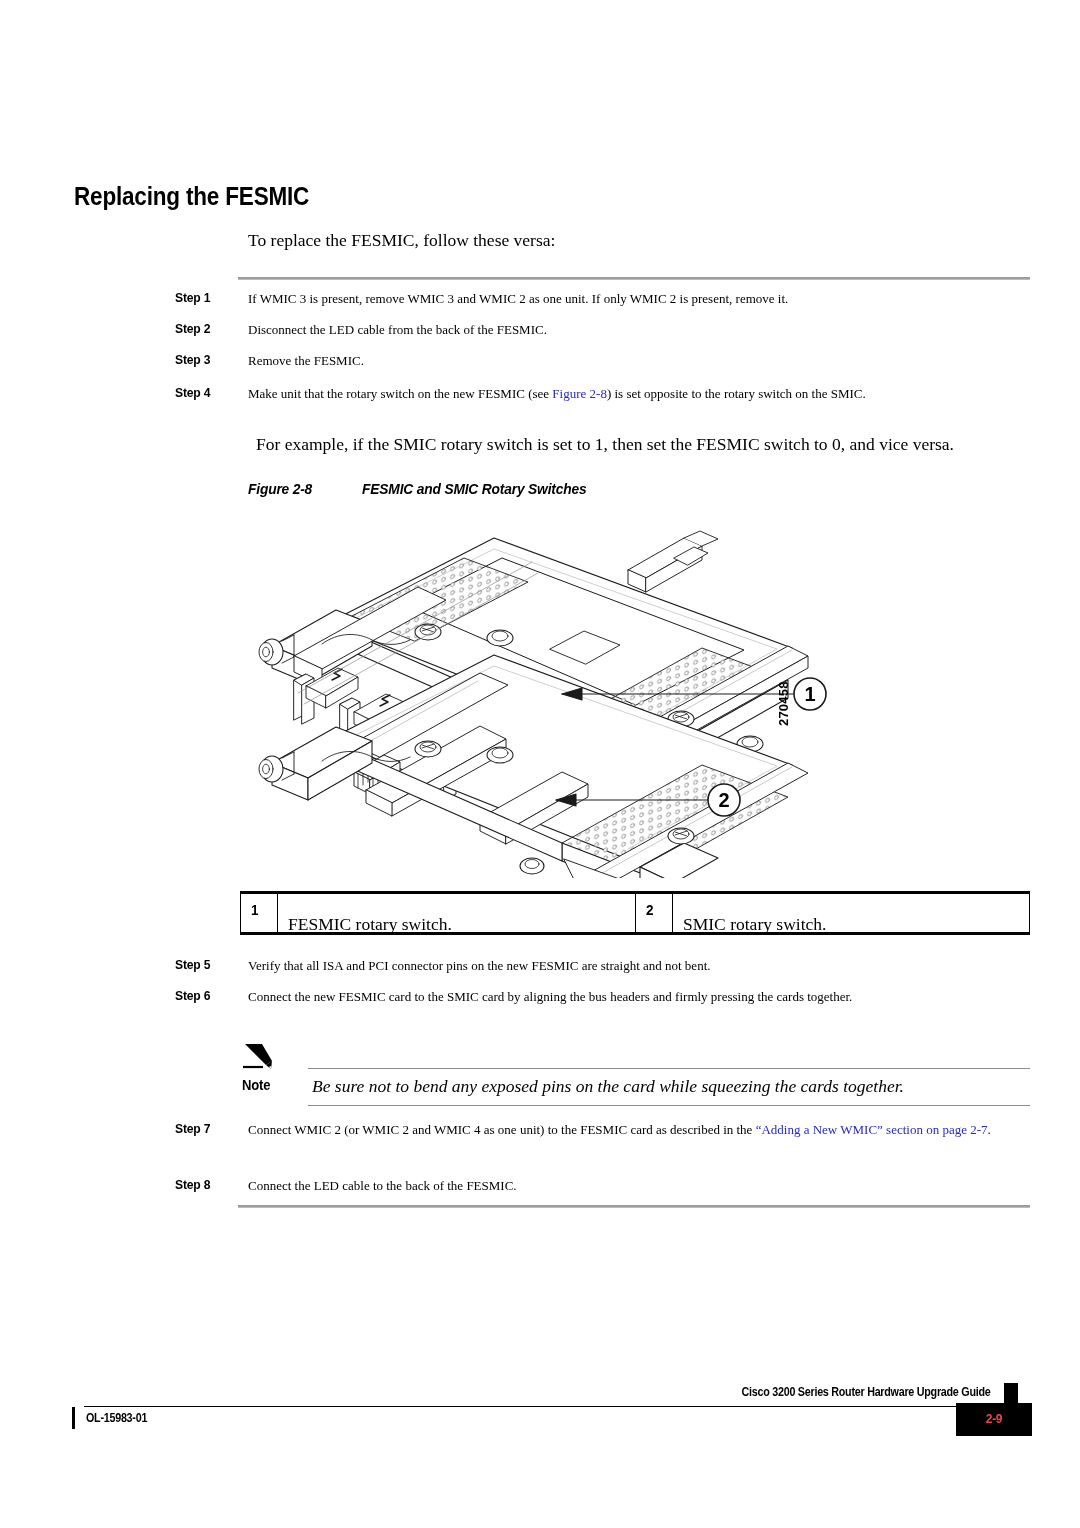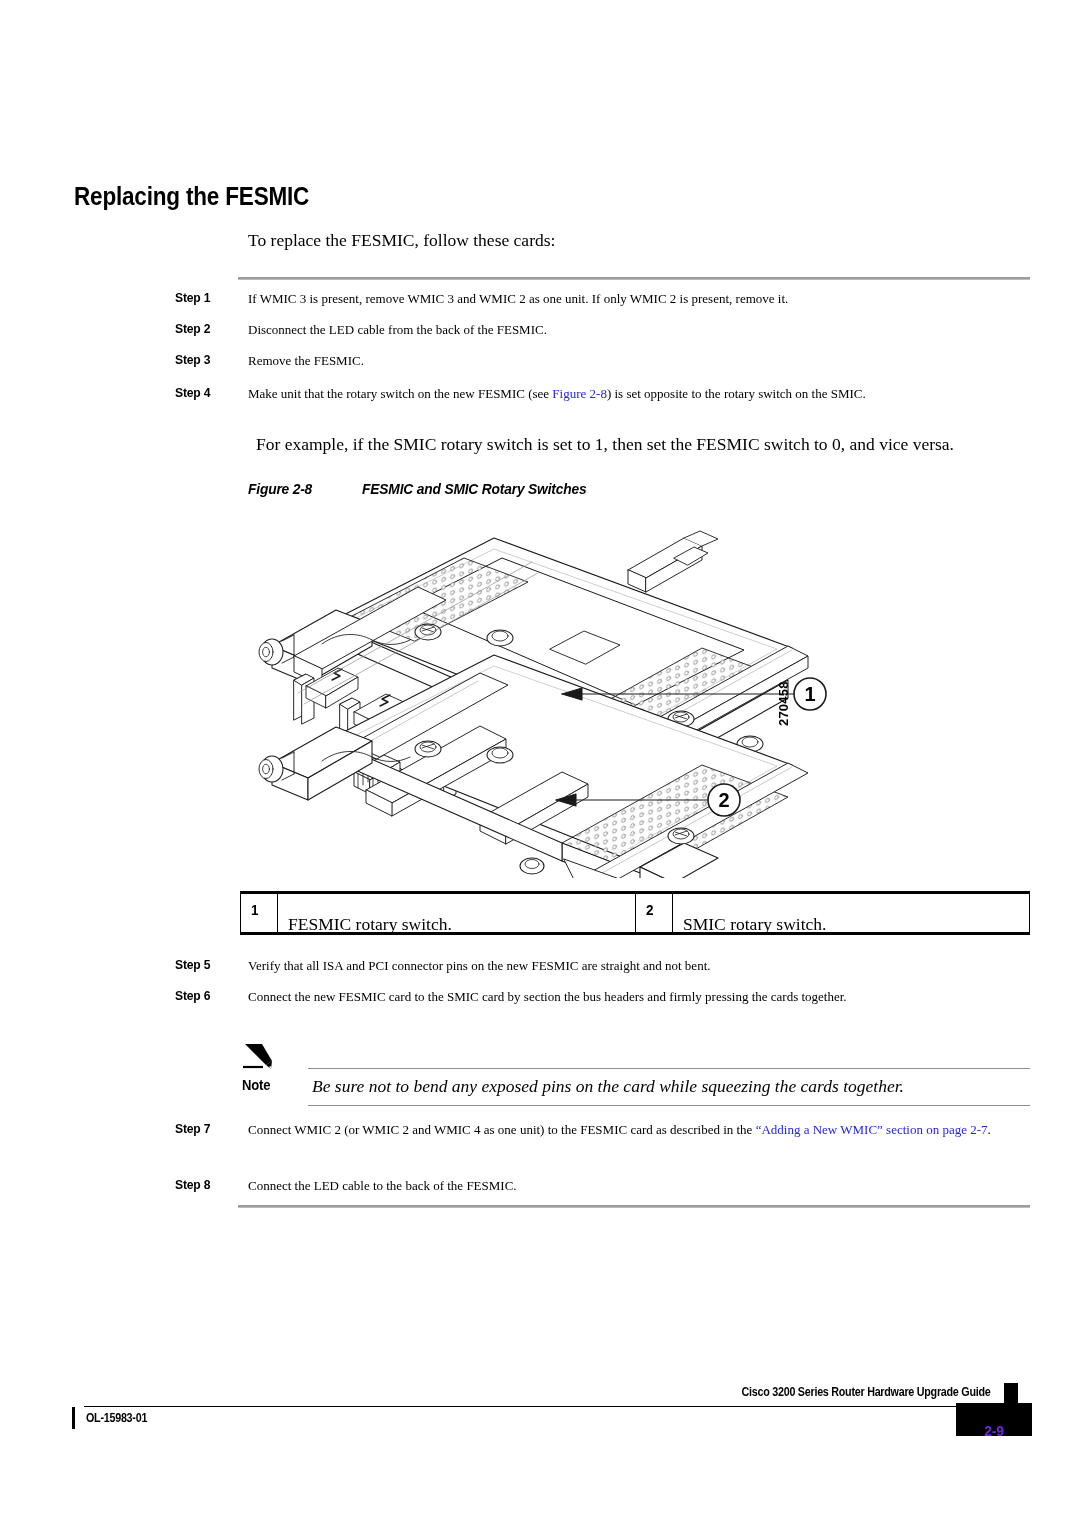--- a/index.html
+++ b/index.html
@@ -315,37 +315,36 @@
     right: 0px; top: 18px;
     width: 76px; height: 33px;
     background: #000;
   }
   .ftr-pagenum {
     position: absolute;
     right: 0px; top: 18px;
     width: 76px; height: 33px;
     line-height: 33px;
     text-align: center;
-    color: #6d28d9;
-    font-family: "Liberation Sans", sans-serif;
-    font-weight: bold;
-    font-size: 14px;
+    color: #ef4444;
+    font-family: "Liberation Sans", sans-serif;
+    font-weight: bold;
+    font-size: 12px;
     letter-spacing: -0.3px;
-    margin-top: 12px;
   }
 </style>
 </head>
 <body>
 
 <div class="page">
 
 
   <div class="section-title">Replacing the FESMIC</div>
 
-  <div class="intro">To replace the FESMIC, follow these cards:</div>
+  <div class="intro">To replace the FESMIC, follow these versa:</div>
 
   <div class="rule-grey" style="left:238px; top:277px; width:792px;"></div>
 
   <div class="steps">
 
     <div class="step" style="top:290px;">
       <div class="step-label">Step 1</div>
       <div class="step-body">If WMIC 3 is present, remove WMIC 3 and WMIC 2 as one unit. If only WMIC 2 is present, remove it.</div>
     </div>
 
@@ -610,21 +609,21 @@
     <div class="legend-bottom-rule"></div>
   </div>
 
   <div class="step" style="top:957px;">
     <div class="step-label">Step 5</div>
     <div class="step-body">Verify that all ISA and PCI connector pins on the new FESMIC are straight and not bent.</div>
   </div>
 
   <div class="step" style="top:988px;">
     <div class="step-label">Step 6</div>
-    <div class="step-body">Connect the new FESMIC card to the SMIC card by section the bus headers and firmly pressing the cards together.</div>
+    <div class="step-body">Connect the new FESMIC card to the SMIC card by aligning the bus headers and firmly pressing the cards together.</div>
   </div>
 
   <div class="note">
     <div class="note-icon">
       <svg width="34" height="30" viewBox="0 0 34 30">
 
         <path d="M3 2 L20 2 L30 19 L24 23 Z" fill="#000000"></path>
 
         <path d="M24 23 L30 19 L29 27 Z" fill="#000000"></path>
         <path d="M27 25 L29 27 L29 24 Z" fill="#ffffff"></path>

